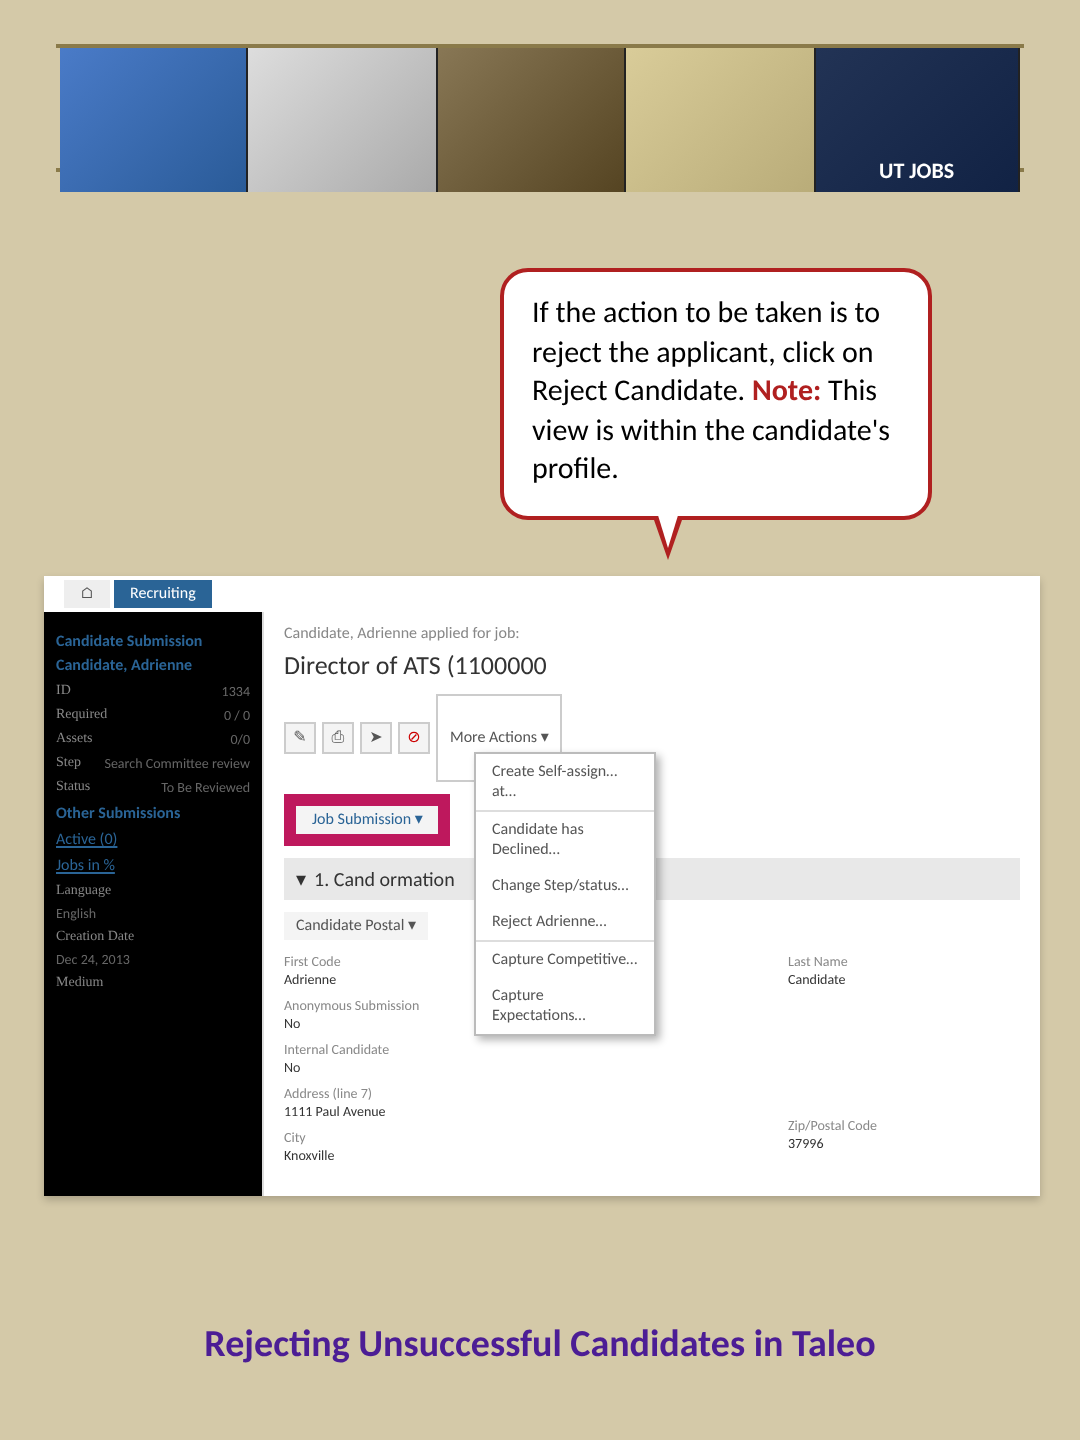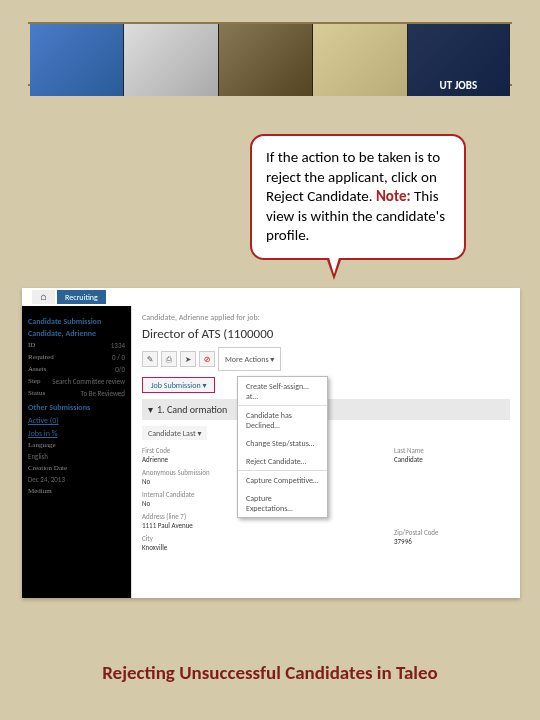--- a/index.html
+++ b/index.html
@@ -27,33 +27,33 @@
   .shot-side { width:110px; background:#000000; border-right:1px solid #ddd; padding:6px 6px; font-size:8px; color:#666;}
   .side-h { color:#2a6496; font-weight:bold; margin:4px 0 2px;}
   .side-row { display:flex; justify-content:space-between; margin:3px 0; font-size:7px;}
   .side-row span:first-child{color:#888;font-family:Liberation Serif, serif;}
   .link { color:#2a6496; text-decoration:underline; font-size:8px; margin:3px 0; display:block;}
   .shot-main { flex:1; background:#fff; padding:6px 10px; position:relative;}
   .breadcrumb { font-size:8px; color:#888; margin-bottom:4px;}
   .main-title { font-size:13px; color:#333; margin-bottom:6px;}
   .toolbar { display:flex; align-items:center; gap:3px; margin-bottom:6px;}
   .tb-btn { width:16px; height:16px; border:1px solid #ccc; background:#f4f4f4; display:inline-flex; align-items:center; justify-content:center; font-size:8px;}
-  .tb-drop { border:1px solid #ccc; padding:6px 6px; font-size:8px; background:#fff;}
-  .subtab { border:1px solid #be185d; padding:2px 8px; font-size:8px; background:#f4f4f4; color:#2a6496; display:inline-block; margin-bottom:6px;}
+  .tb-drop { border:1px solid #ccc; padding:16px 6px; font-size:8px; background:#fff;}
+  .subtab { border:6px solid #be185d; padding:2px 8px; font-size:8px; background:#f4f4f4; color:#2a6496; display:inline-block; margin-bottom:6px;}
   .section-h { background:#e8e8e8; padding:4px 6px; font-size:10px; color:#333; margin-bottom:6px; display:flex; align-items:center; gap:4px;}
   .section-sub { background:#f4f4f4; padding:2px 6px; font-size:8px; margin-bottom:6px; display:inline-block;}
   .form-grid { display:grid; grid-template-columns:1fr 1fr 1fr; gap:2px 10px; font-size:7px;}
   .form-label { color:#888;}
   .form-val { color:#333; margin-bottom:4px;}
 
   .dropdown-menu { position:absolute; top:70px; left:105px; width:91px; background:#fff; border:1px solid #bbb; box-shadow:2px 2px 4px rgba(0,0,0,0.3); font-size:8px; z-index:5;}
   .dropdown-menu div { padding:4px 8px; }
   .dropdown-menu hr { border:none; border-top:1px solid #ddd; margin:0;}
 
-  .caption { position:absolute; bottom:36px; left:0; width:100%; text-align:center; font-size:19px; font-weight:bold; color:#7f1d1d;}
+  .caption { position:absolute; bottom:36px; left:0; width:100%; text-align:center; font-size:19px; font-weight:bold; color:#4c1d95;}
 </style>
 </head>
 <body>
 
 <div class="banner-border"></div>
 <div class="banner">
   <div class="banner-seg"></div>
   <div class="banner-seg"></div>
   <div class="banner-seg"></div>
   <div class="banner-seg"></div>
@@ -120,31 +120,31 @@
         <span class="tb-btn" style="color:#c00">⊘</span>
         <span class="tb-drop">More Actions ▾</span>
       </div>
       <span class="subtab">Job Submission ▾</span>
 
       <div class="dropdown-menu">
         <div>Create Self-assign… at…</div>
         <hr>
         <div>Candidate has Declined…</div>
         <div>Change Step/status…</div>
-        <div>Reject Candidate…</div>
+        <div>Reject Adrienne…</div>
         <hr>
         <div>Capture Competitive…</div>
         <div>Capture Expectations…</div>
       </div>
 
       <div class="section-h">
         <span>▾</span>
         <span>1. Cand                               ormation</span>
       </div>
-      <span class="section-sub">Candidate Last ▾</span>
+      <span class="section-sub">Candidate Postal ▾</span>
 
       <div class="form-grid">
         <div>
           <div class="form-label">First Code</div>
           <div class="form-val">Adrienne</div>
           <div class="form-label">Anonymous Submission</div>
           <div class="form-val">No</div>
           <div class="form-label">Internal Candidate</div>
           <div class="form-val">No</div>
           <div class="form-label">Address (line 7)</div>

